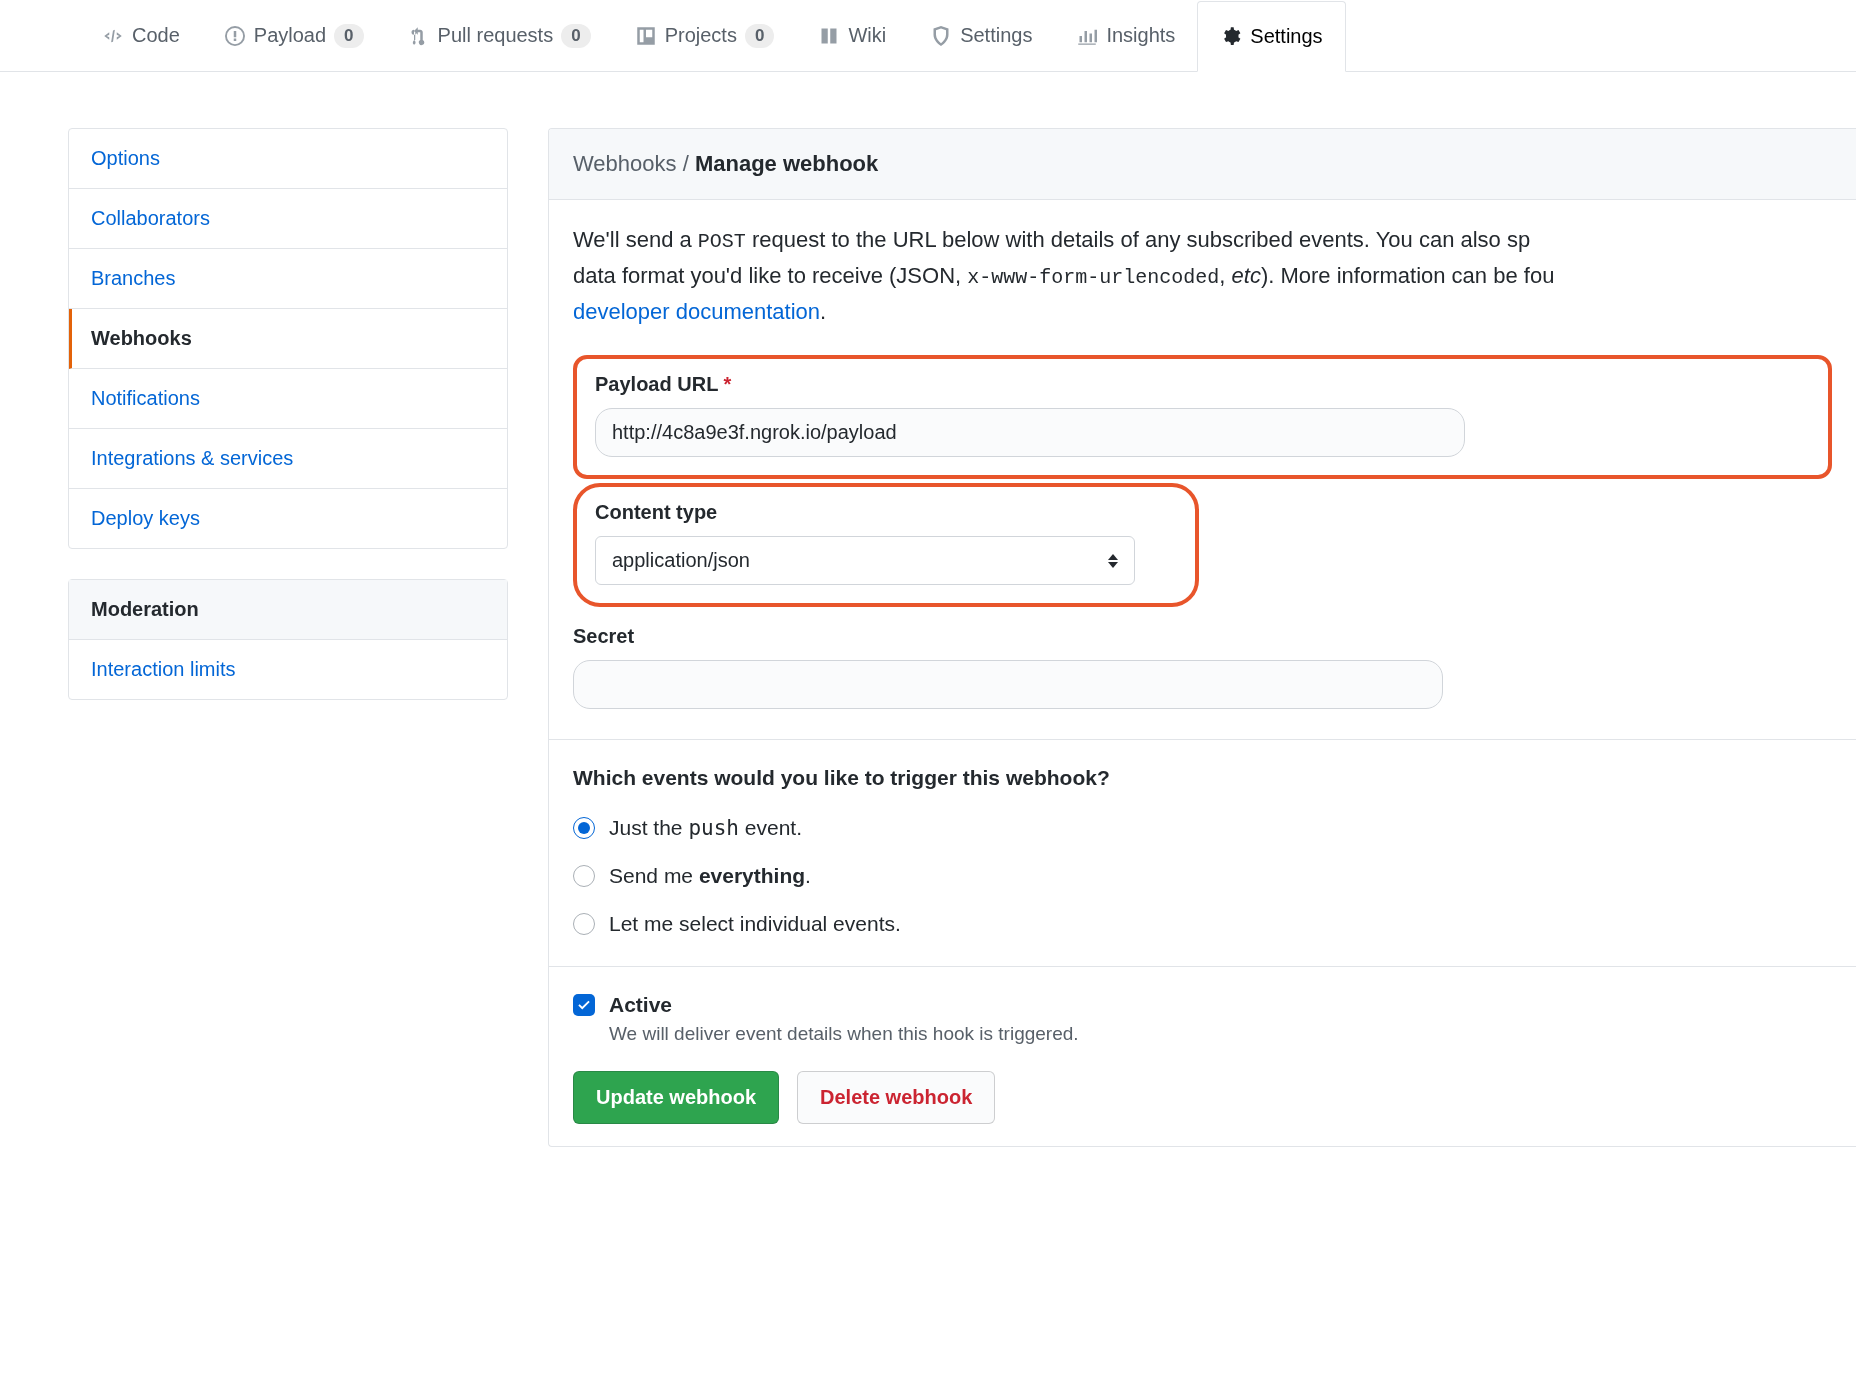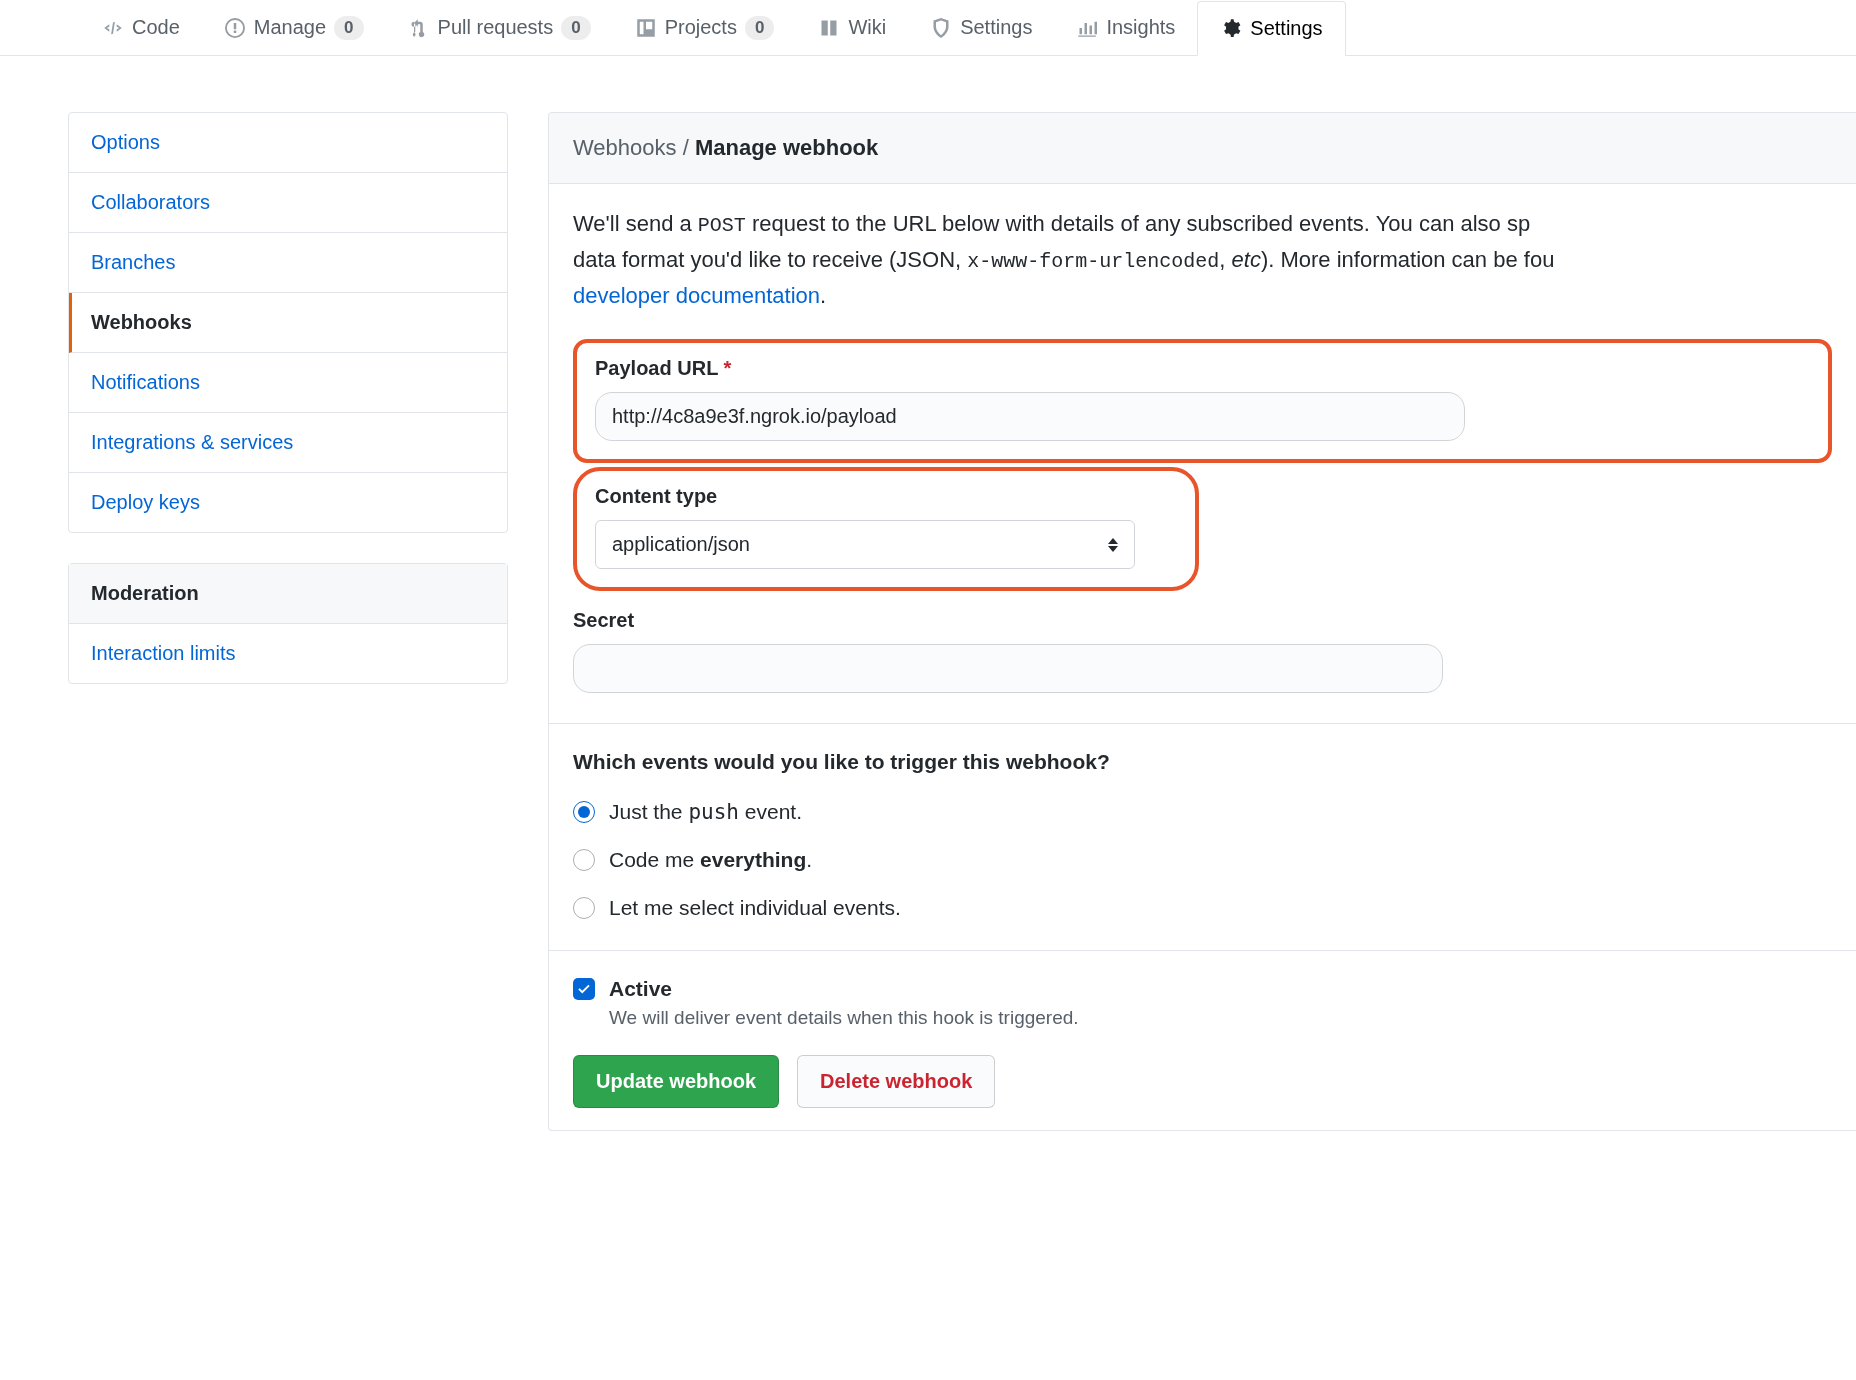--- a/index.html
+++ b/index.html
@@ -8,21 +8,21 @@
     font-size: 20px;
     color: #24292e;
     background: #fff;
     width: 1856px;
   }
   .tabs-row {
     display: flex;
     align-items: center;
     border-bottom: 1px solid #e1e4e8;
     padding-left: 80px;
-    height: 56px;
+    height: 72px;
   }
   .tab {
     display: flex;
     align-items: center;
     gap: 8px;
     padding: 0 22px;
     height: 100%;
     color: #586069;
     cursor: pointer;
   }
@@ -146,21 +146,21 @@
         </svg>
       </span>
     <span>Code</span>
   </div>
   <div class="tab">
     <span class="icon">
         <svg viewBox="0 0 16 16" width="20" height="20">
           <path d="M8 0a8 8 0 100 16A8 8 0 008 0zm0 14.5A6.5 6.5 0 118 1.5a6.5 6.5 0 010 13zM7 4h2v5H7V4zm0 6h2v2H7v-2z"></path>
         </svg>
       </span>
-    <span>Manage</span>
+    <span>Payload</span>
     <span class="counter">0</span>
   </div>
   <div class="tab">
     <span class="icon">
         <svg viewBox="0 0 16 16" width="20" height="20">
           <path d="M11 11.28V5c0-1.1-.9-2-2-2H7V1L4 4l3 3V5h2v6.28A2 2 0 0011 15a2 2 0 000-3.72zM4 3a2 2 0 100-0 2 2 0 000 4 2 2 0 001-3.72V11.28A2 2 0 004 15a2 2 0 000-3.72V4.72A2 2 0 004 3z"></path>
         </svg>
       </span>
     <span>Pull requests</span>
     <span class="counter">0</span>
@@ -259,21 +259,21 @@
 
       <div class="section-rule">
         <div class="events-q">Which events would you like to trigger this webhook?</div>
 
         <div class="radio-row">
           <span class="radio checked"></span>
           <span><span>Just the </span><code>push</code><span> event.</span></span>
         </div>
         <div class="radio-row">
           <span class="radio"></span>
-          <span><span>Code me </span><strong>everything</strong><span>.</span></span>
+          <span><span>Send me </span><strong>everything</strong><span>.</span></span>
         </div>
         <div class="radio-row">
           <span class="radio"></span>
           <span>Let me select individual events.</span>
         </div>
       </div>
 
       <div class="section-rule">
         <div class="radio-row" style="margin-bottom:0;">
           <span class="checkbox">

